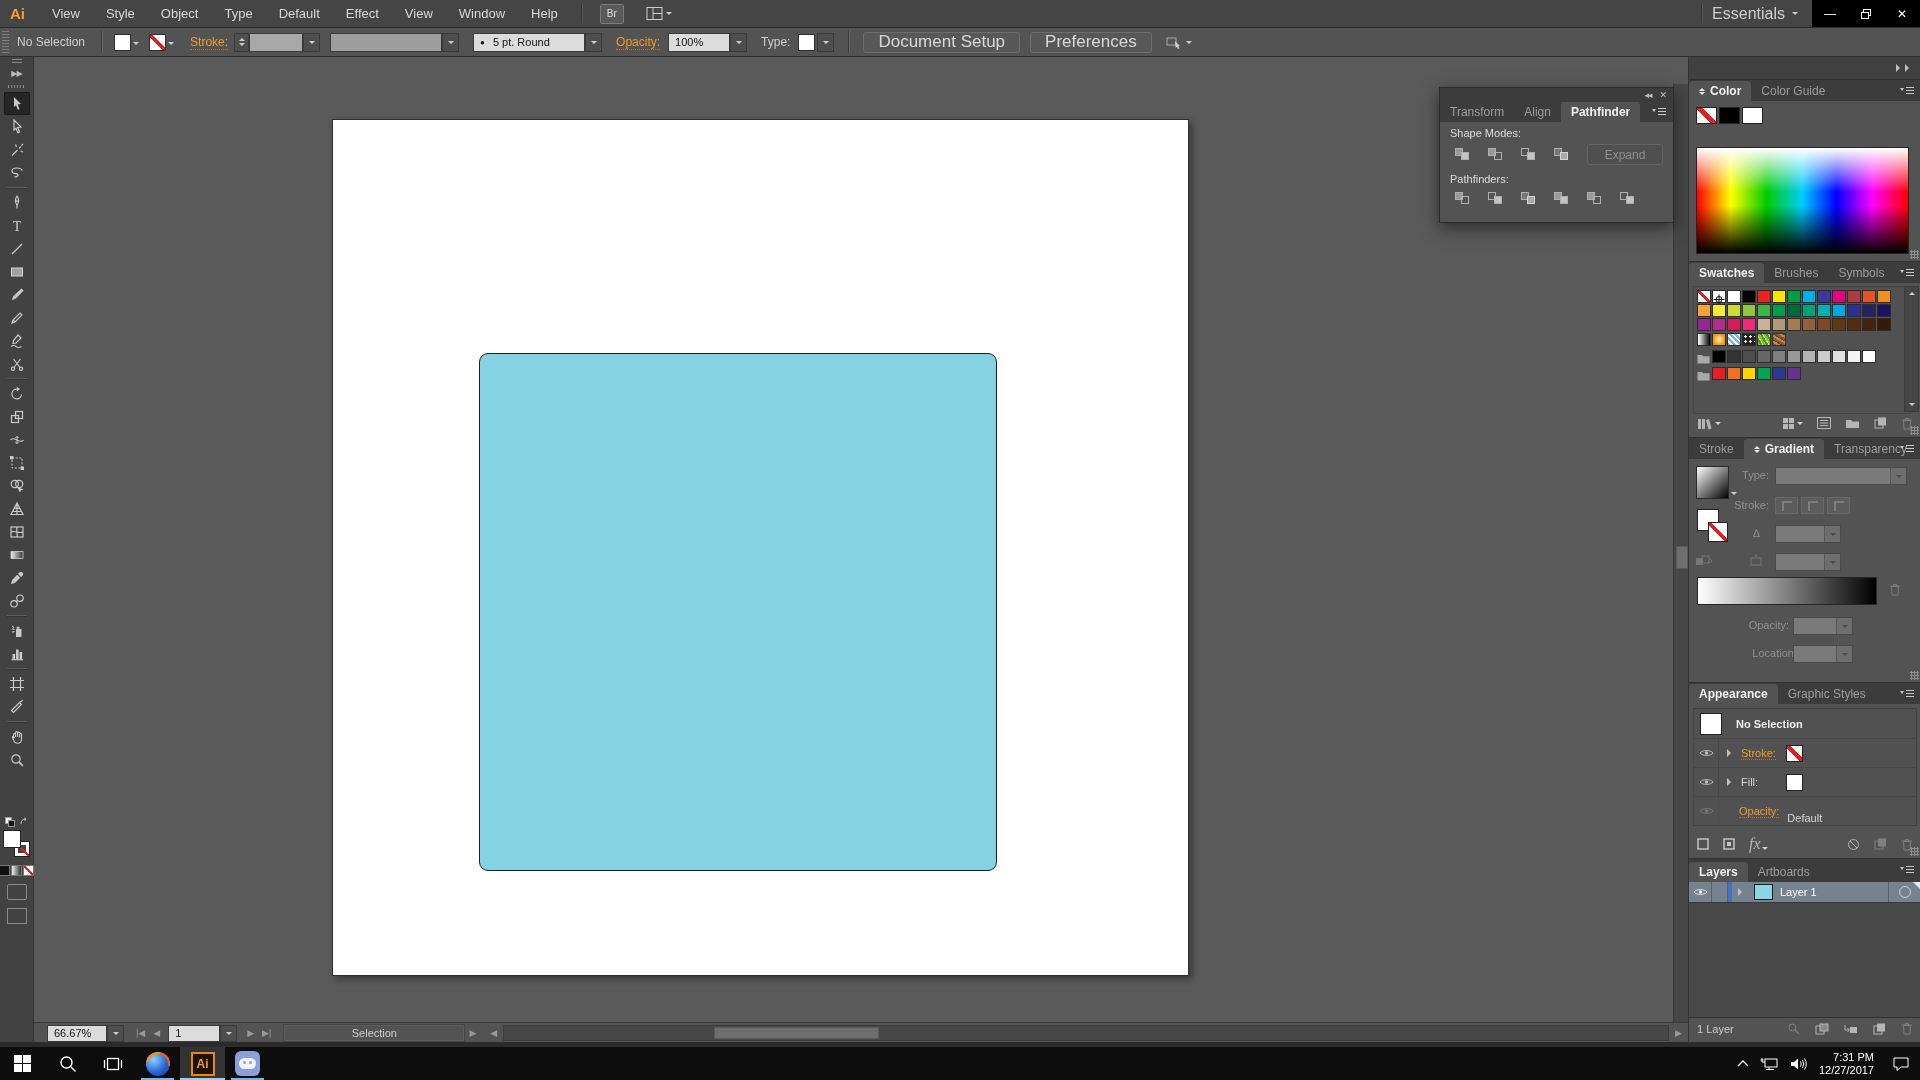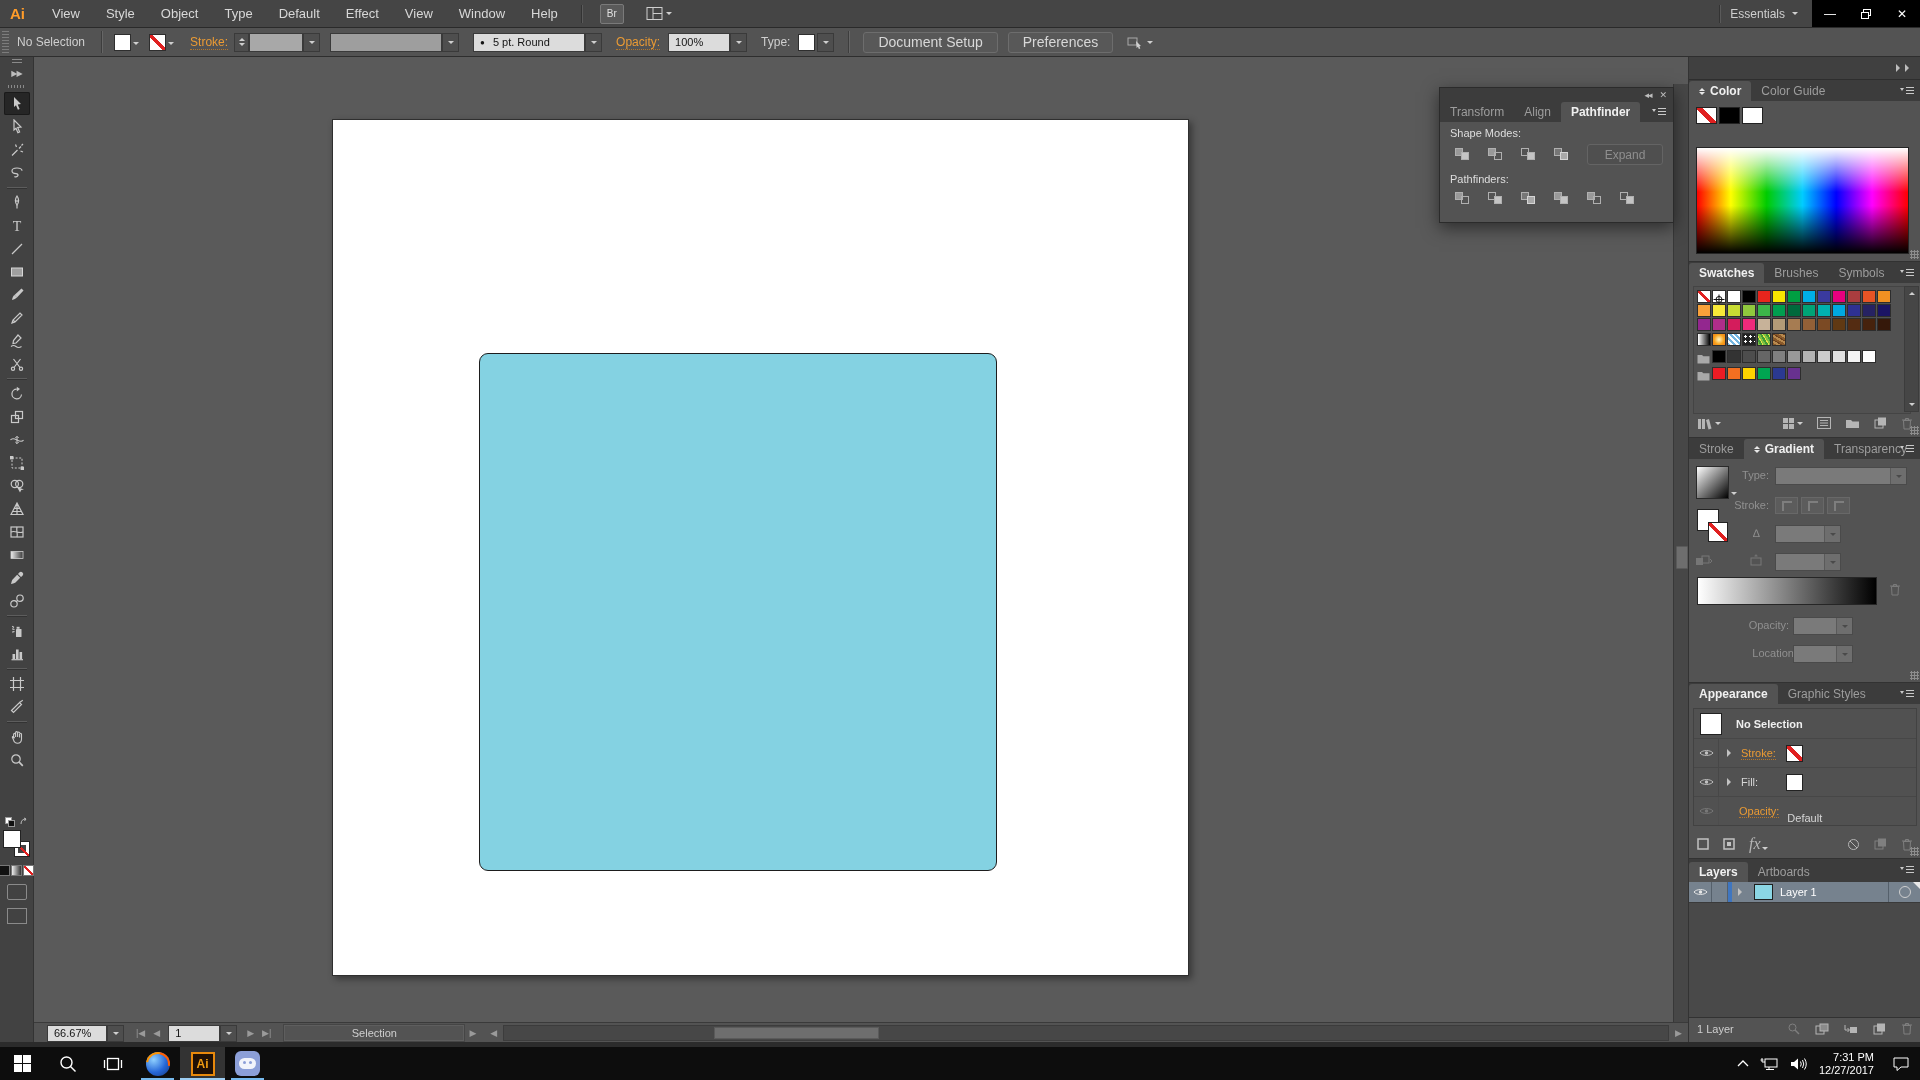--- a/index.html
+++ b/index.html
@@ -5,39 +5,39 @@
   html,body{margin:0;padding:0;background:#222;font-family:"Liberation Sans",sans-serif;}
   #screen{position:relative;width:1920px;height:1080px;overflow:hidden;background:#5a5a5a;user-select:none;}
   
   .titlebar{position:absolute;left:0;top:0;width:1920px;height:27px;background:#454545;border-bottom:1px solid #2a2a2a;display:flex;align-items:center;font-size:13px;color:#d8d8d8;}
   .ai-logo{color:#ff9c2a;font-weight:bold;font-size:15px;margin:0 14px 0 10px;}
   .menu-item{padding:0 13px;cursor:default;}
   .tb-sep{width:1px;height:18px;background:#333;box-shadow:1px 0 0 #5a5a5a;margin:0 10px;}
   .br-btn{width:22px;height:18px;background:#5a5a5a;border:1px solid #7a7a7a;border-radius:2px;color:#e0e0e0;font-size:10px;display:flex;align-items:center;justify-content:center;margin-left:8px;}
   .arrange-btn{display:flex;align-items:center;gap:3px;margin-left:22px;}
   .tb-right{margin-left:auto;display:flex;align-items:center;height:100%;}
-  .workspace-btn{display:flex;align-items:center;gap:7px;font-size:12px;color:#cfcfcf;margin-right:14px;}
+  .workspace-btn{display:flex;align-items:center;gap:7px;font-size:16px;color:#cfcfcf;margin-right:14px;}
   .win-controls{width:108px;height:27px;background:#000;display:flex;}
   .win-btn{flex:1;display:flex;align-items:center;justify-content:center;color:#fff;font-size:12px;}
   .tri{width:0;height:0;border:4px solid transparent;border-top-color:#cfcfcf;margin-top:4px;}
   .tri.sm{border-width:3px;margin-top:3px;}
   
   .controlbar{position:absolute;left:0;top:28px;width:1920px;height:28px;background:#535353;border-bottom:1px solid #2e2e2e;display:flex;align-items:center;font-size:12px;color:#cfcfcf;}
   .cb-grip{width:7px;height:22px;margin-left:2px;background:repeating-linear-gradient(to bottom,#7c7c7c 0 1px,transparent 1px 3px);}
   .orange-link{color:#eb9b34;border-bottom:1px dotted #b5762a;padding-bottom:0px;}
   .swbox{width:15px;height:15px;background:#fff;border:1px solid #2e2e2e;position:relative;}
   .swbox.none::after{content:'';position:absolute;inset:0;background:linear-gradient(45deg,transparent 43%,#e02020 43%,#e02020 57%,transparent 57%);}
   .dd{width:15px;height:17px;background:#4e4e4e;border:1px solid #3a3a3a;display:flex;align-items:center;justify-content:center;}
   .lf{background:#dcdcdc;color:#141414;font-size:11px;display:flex;align-items:center;padding:0 6px;height:17px;border:1px solid #3a3a3a;}
   .gf{background:#9e9e9e;height:17px;border:1px solid #3a3a3a;}
   .spin{display:flex;flex-direction:column;justify-content:center;gap:2px;width:13px;height:17px;background:#4e4e4e;border:1px solid #3a3a3a;align-items:center;}
   .spin b{width:0;height:0;border:3px solid transparent;}
   .spin .u{border-bottom-color:#cfcfcf;margin-top:-2px;}
   .spin .d{border-top-color:#cfcfcf;margin-bottom:-2px;}
-  .cb-btn{height:19px;background:#585858;border:1px solid #6d6d6d;border-radius:3px;color:#d8d8d8;font-size:14px;display:flex;align-items:center;padding:0 14px;}
+  .cb-btn{height:19px;background:#585858;border:1px solid #6d6d6d;border-radius:3px;color:#d8d8d8;font-size:17px;display:flex;align-items:center;padding:0 14px;}
   .vsep{width:1px;height:22px;background:#3d3d3d;box-shadow:1px 0 0 #666;}
   
   .workspace{position:absolute;left:0;top:57px;width:1920px;height:985px;}
   
   .toolbar{position:absolute;left:0;top:0;width:33px;height:985px;background:#424242;border-right:1px solid #333;display:flex;flex-direction:column;align-items:center;}
   .tb-mini{width:10px;height:4px;margin-top:2px;background:repeating-linear-gradient(to bottom,#8a8a8a 0 1px,transparent 1px 3px);}
   .tb-exp{color:#bdbdbd;font-size:8px;letter-spacing:-1px;margin-top:6px;}
   .tb-dots{width:18px;height:3px;margin:7px 0 4px;background:repeating-linear-gradient(to right,#8a8a8a 0 1px,transparent 1px 3px);}
   .tool{width:26px;height:23px;display:flex;align-items:center;justify-content:center;border-radius:2px;}
   .tool.active{background:#262626;box-shadow:inset 0 0 0 1px #1a1a1a;}

